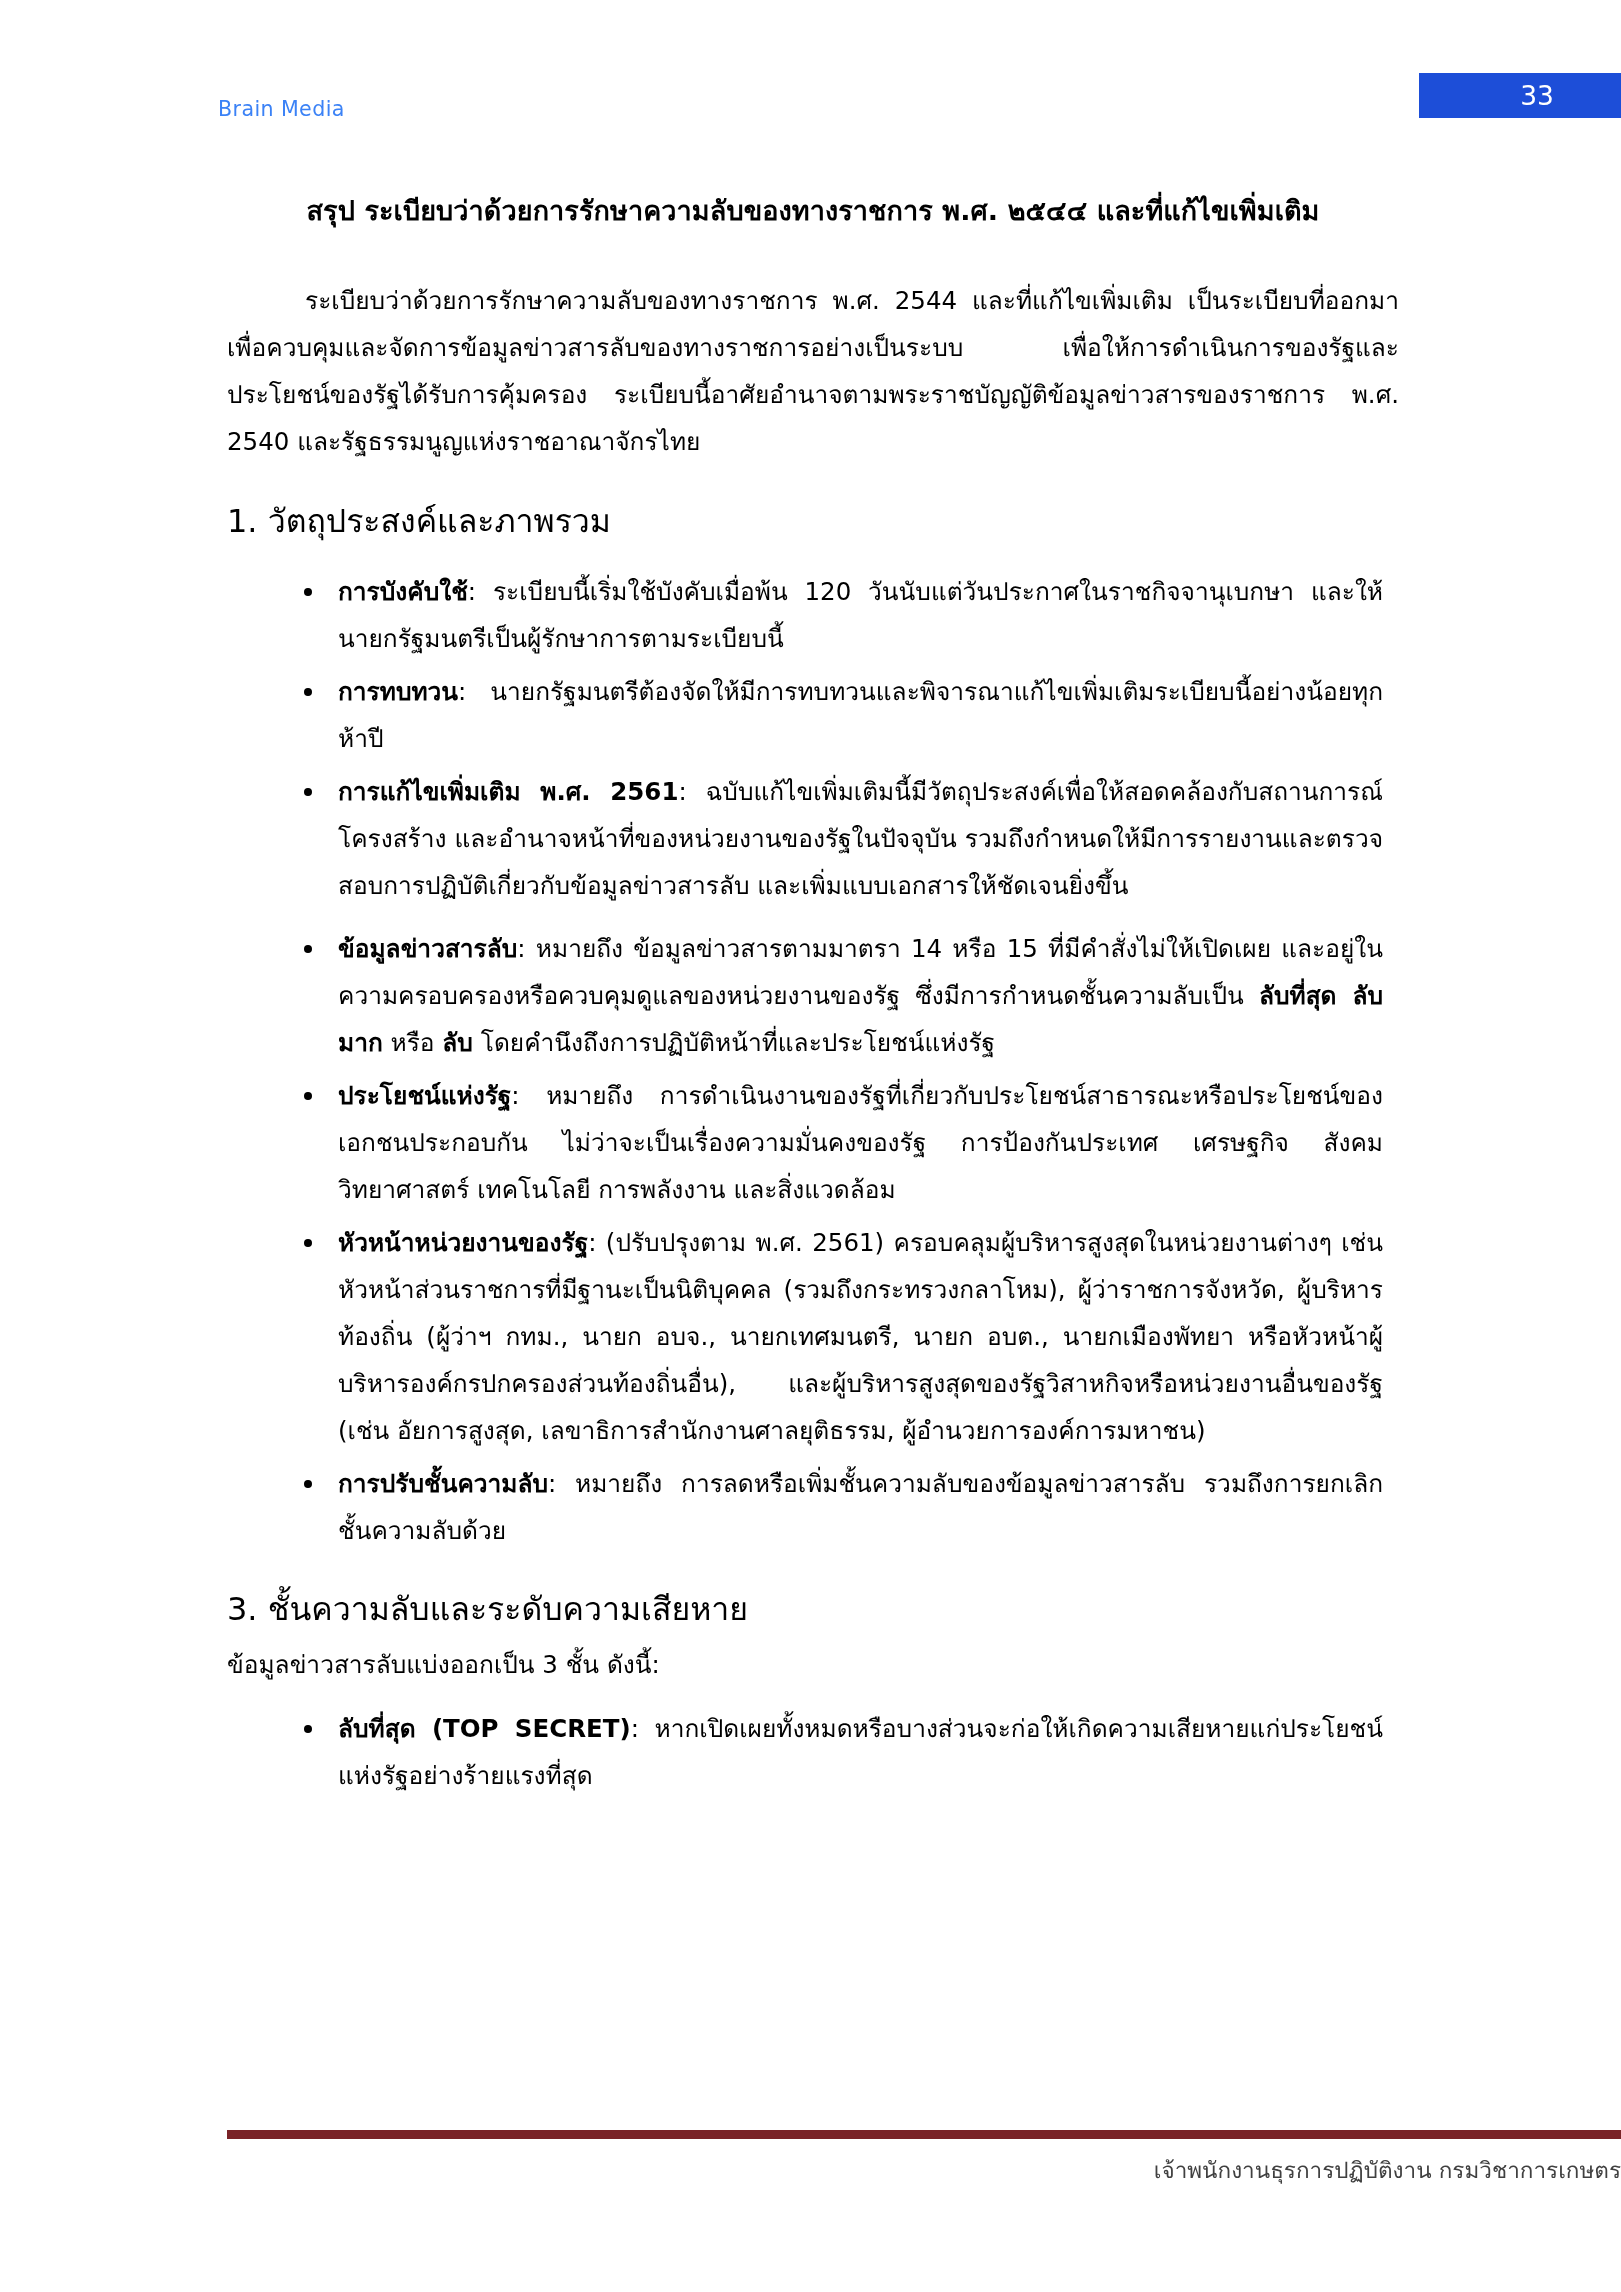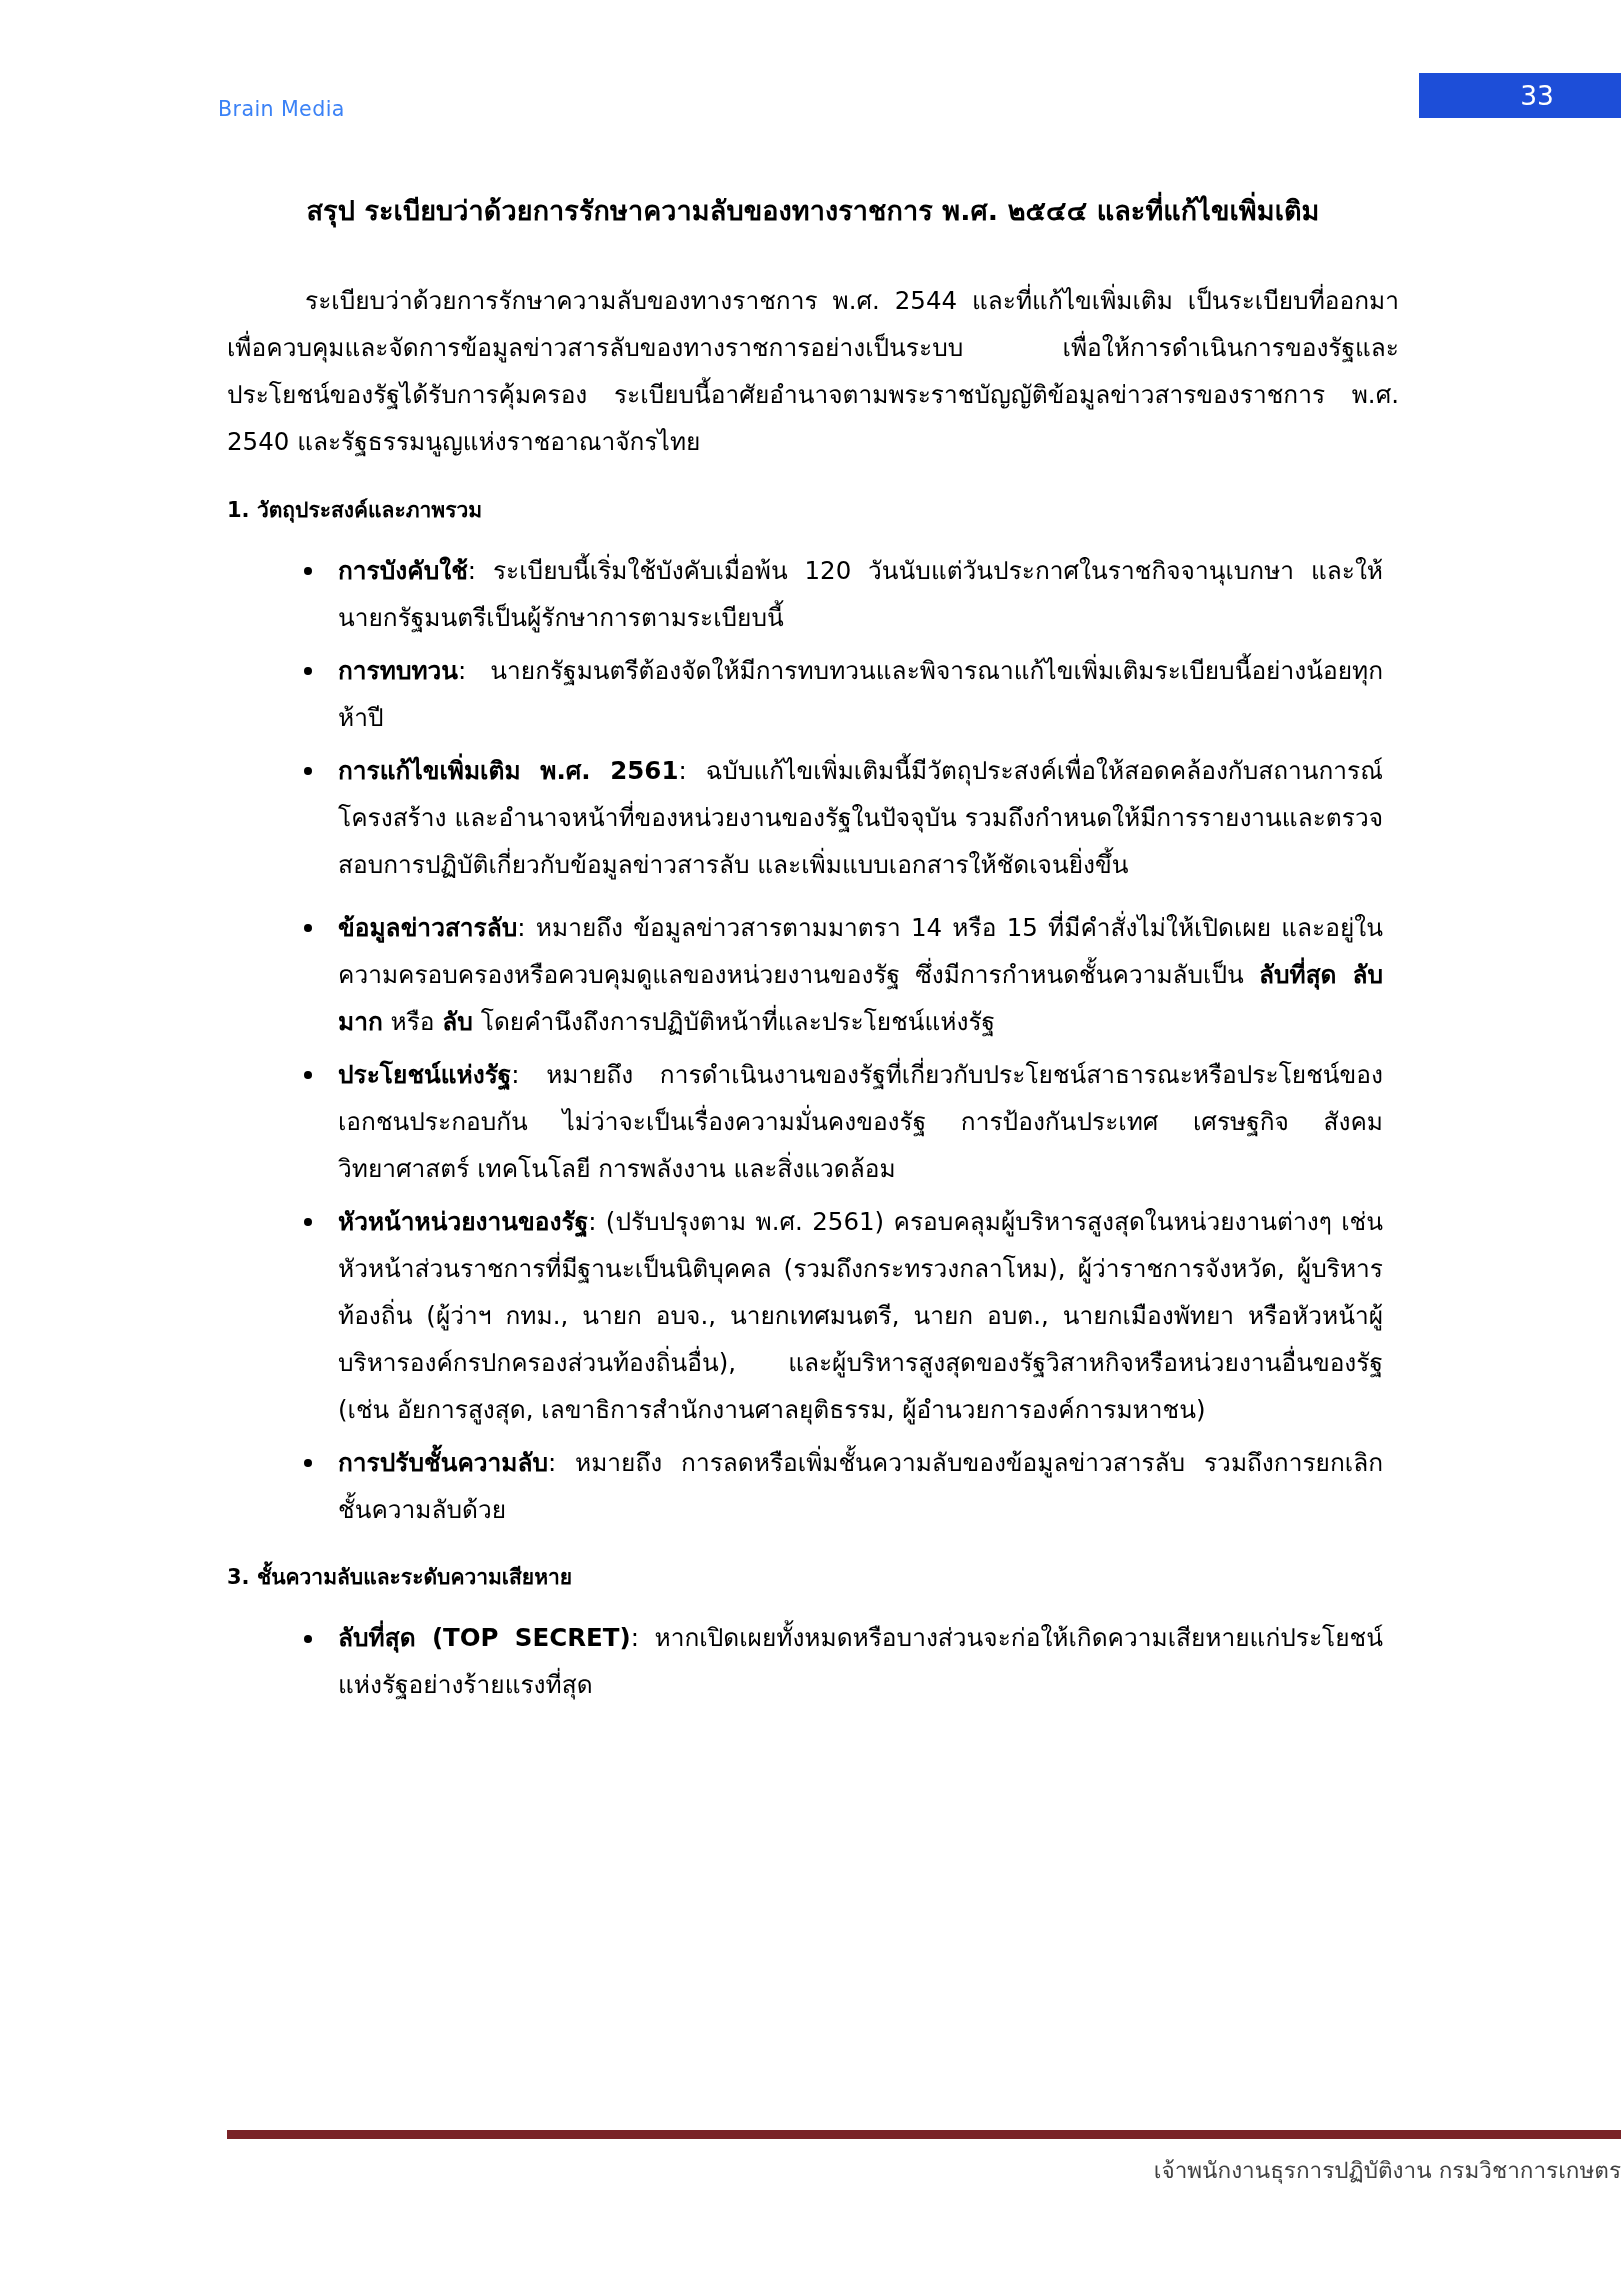--- a/index.html
+++ b/index.html
@@ -73,22 +73,22 @@
   .intro {
     margin-top: 47px;
     font-size: 24.5px;
     line-height: 1.92;
     text-align: justify;
     text-justify: inter-word;
     text-indent: 78px;
   }
 
   .section-heading {
-    font-size: 21px;
-    font-weight: bold;
+    font-size: 32px;
+    font-weight: normal;
     line-height: 1.9;
     margin-top: 25.5px;
     margin-bottom: 0px;
   }
 
   .plain-line {
     font-size: 24.5px;
     line-height: 1.9;
     margin-top: 2px;
   }
@@ -163,20 +163,21 @@
     </ul>
 
     <ul class="bullets">
       <li><span class="b">ข้อมูลข่าวสารลับ</span><span>: </span><span>หมายถึง ข้อมูลข่าวสารตามมาตรา 14 หรือ 15 ที่มีคำสั่งไม่ให้เปิดเผย และอยู่ในความครอบครองหรือควบคุมดูแลของหน่วยงานของรัฐ ซึ่งมีการกำหนดชั้นความลับเป็น </span><span class="b">ลับที่สุด ลับมาก</span><span> หรือ </span><span class="b">ลับ</span><span> โดยคำนึงถึงการปฏิบัติหน้าที่และประโยชน์แห่งรัฐ</span></li>
       <li><span class="b">ประโยชน์แห่งรัฐ</span><span>: </span><span>หมายถึง การดำเนินงานของรัฐที่เกี่ยวกับประโยชน์สาธารณะหรือประโยชน์ของเอกชนประกอบกัน ไม่ว่าจะเป็นเรื่องความมั่นคงของรัฐ การป้องกันประเทศ เศรษฐกิจ สังคม วิทยาศาสตร์ เทคโนโลยี การพลังงาน และสิ่งแวดล้อม</span></li>
       <li><span class="b">หัวหน้าหน่วยงานของรัฐ</span><span>: </span><span>(ปรับปรุงตาม พ.ศ. 2561) ครอบคลุมผู้บริหารสูงสุดในหน่วยงานต่างๆ เช่น หัวหน้าส่วนราชการที่มีฐานะเป็นนิติบุคคล (รวมถึงกระทรวงกลาโหม), ผู้ว่าราชการจังหวัด, ผู้บริหารท้องถิ่น (ผู้ว่าฯ กทม., นายก อบจ., นายกเทศมนตรี, นายก อบต., นายกเมืองพัทยา หรือหัวหน้าผู้บริหารองค์กรปกครองส่วนท้องถิ่นอื่น), และผู้บริหารสูงสุดของรัฐวิสาหกิจหรือหน่วยงานอื่นของรัฐ (เช่น อัยการสูงสุด, เลขาธิการสำนักงานศาลยุติธรรม, ผู้อำนวยการองค์การมหาชน)</span></li>
       <li><span class="b">การปรับชั้นความลับ</span><span>: </span><span>หมายถึง การลดหรือเพิ่มชั้นความลับของข้อมูลข่าวสารลับ รวมถึงการยกเลิกชั้นความลับด้วย</span></li>
     </ul>
 
     <div class="section-heading">3. ชั้นความลับและระดับความเสียหาย</div>
+    <div class="plain-line">ข้อมูลข่าวสารลับแบ่งออกเป็น 3 ชั้น ดังนี้:</div>
     <ul class="bullets">
       <li><span class="b">ลับที่สุด (TOP SECRET)</span><span>: </span><span>หากเปิดเผยทั้งหมดหรือบางส่วนจะก่อให้เกิดความเสียหายแก่ประโยชน์แห่งรัฐอย่างร้ายแรงที่สุด</span></li>
     </ul>
 
   </div>
 
   <div class="footer-rule" style="background: rgb(122, 35, 39);"></div>
   <div class="footer-note">เจ้าพนักงานธุรการปฏิบัติงาน กรมวิชาการเกษตร</div>
 
 </div>

